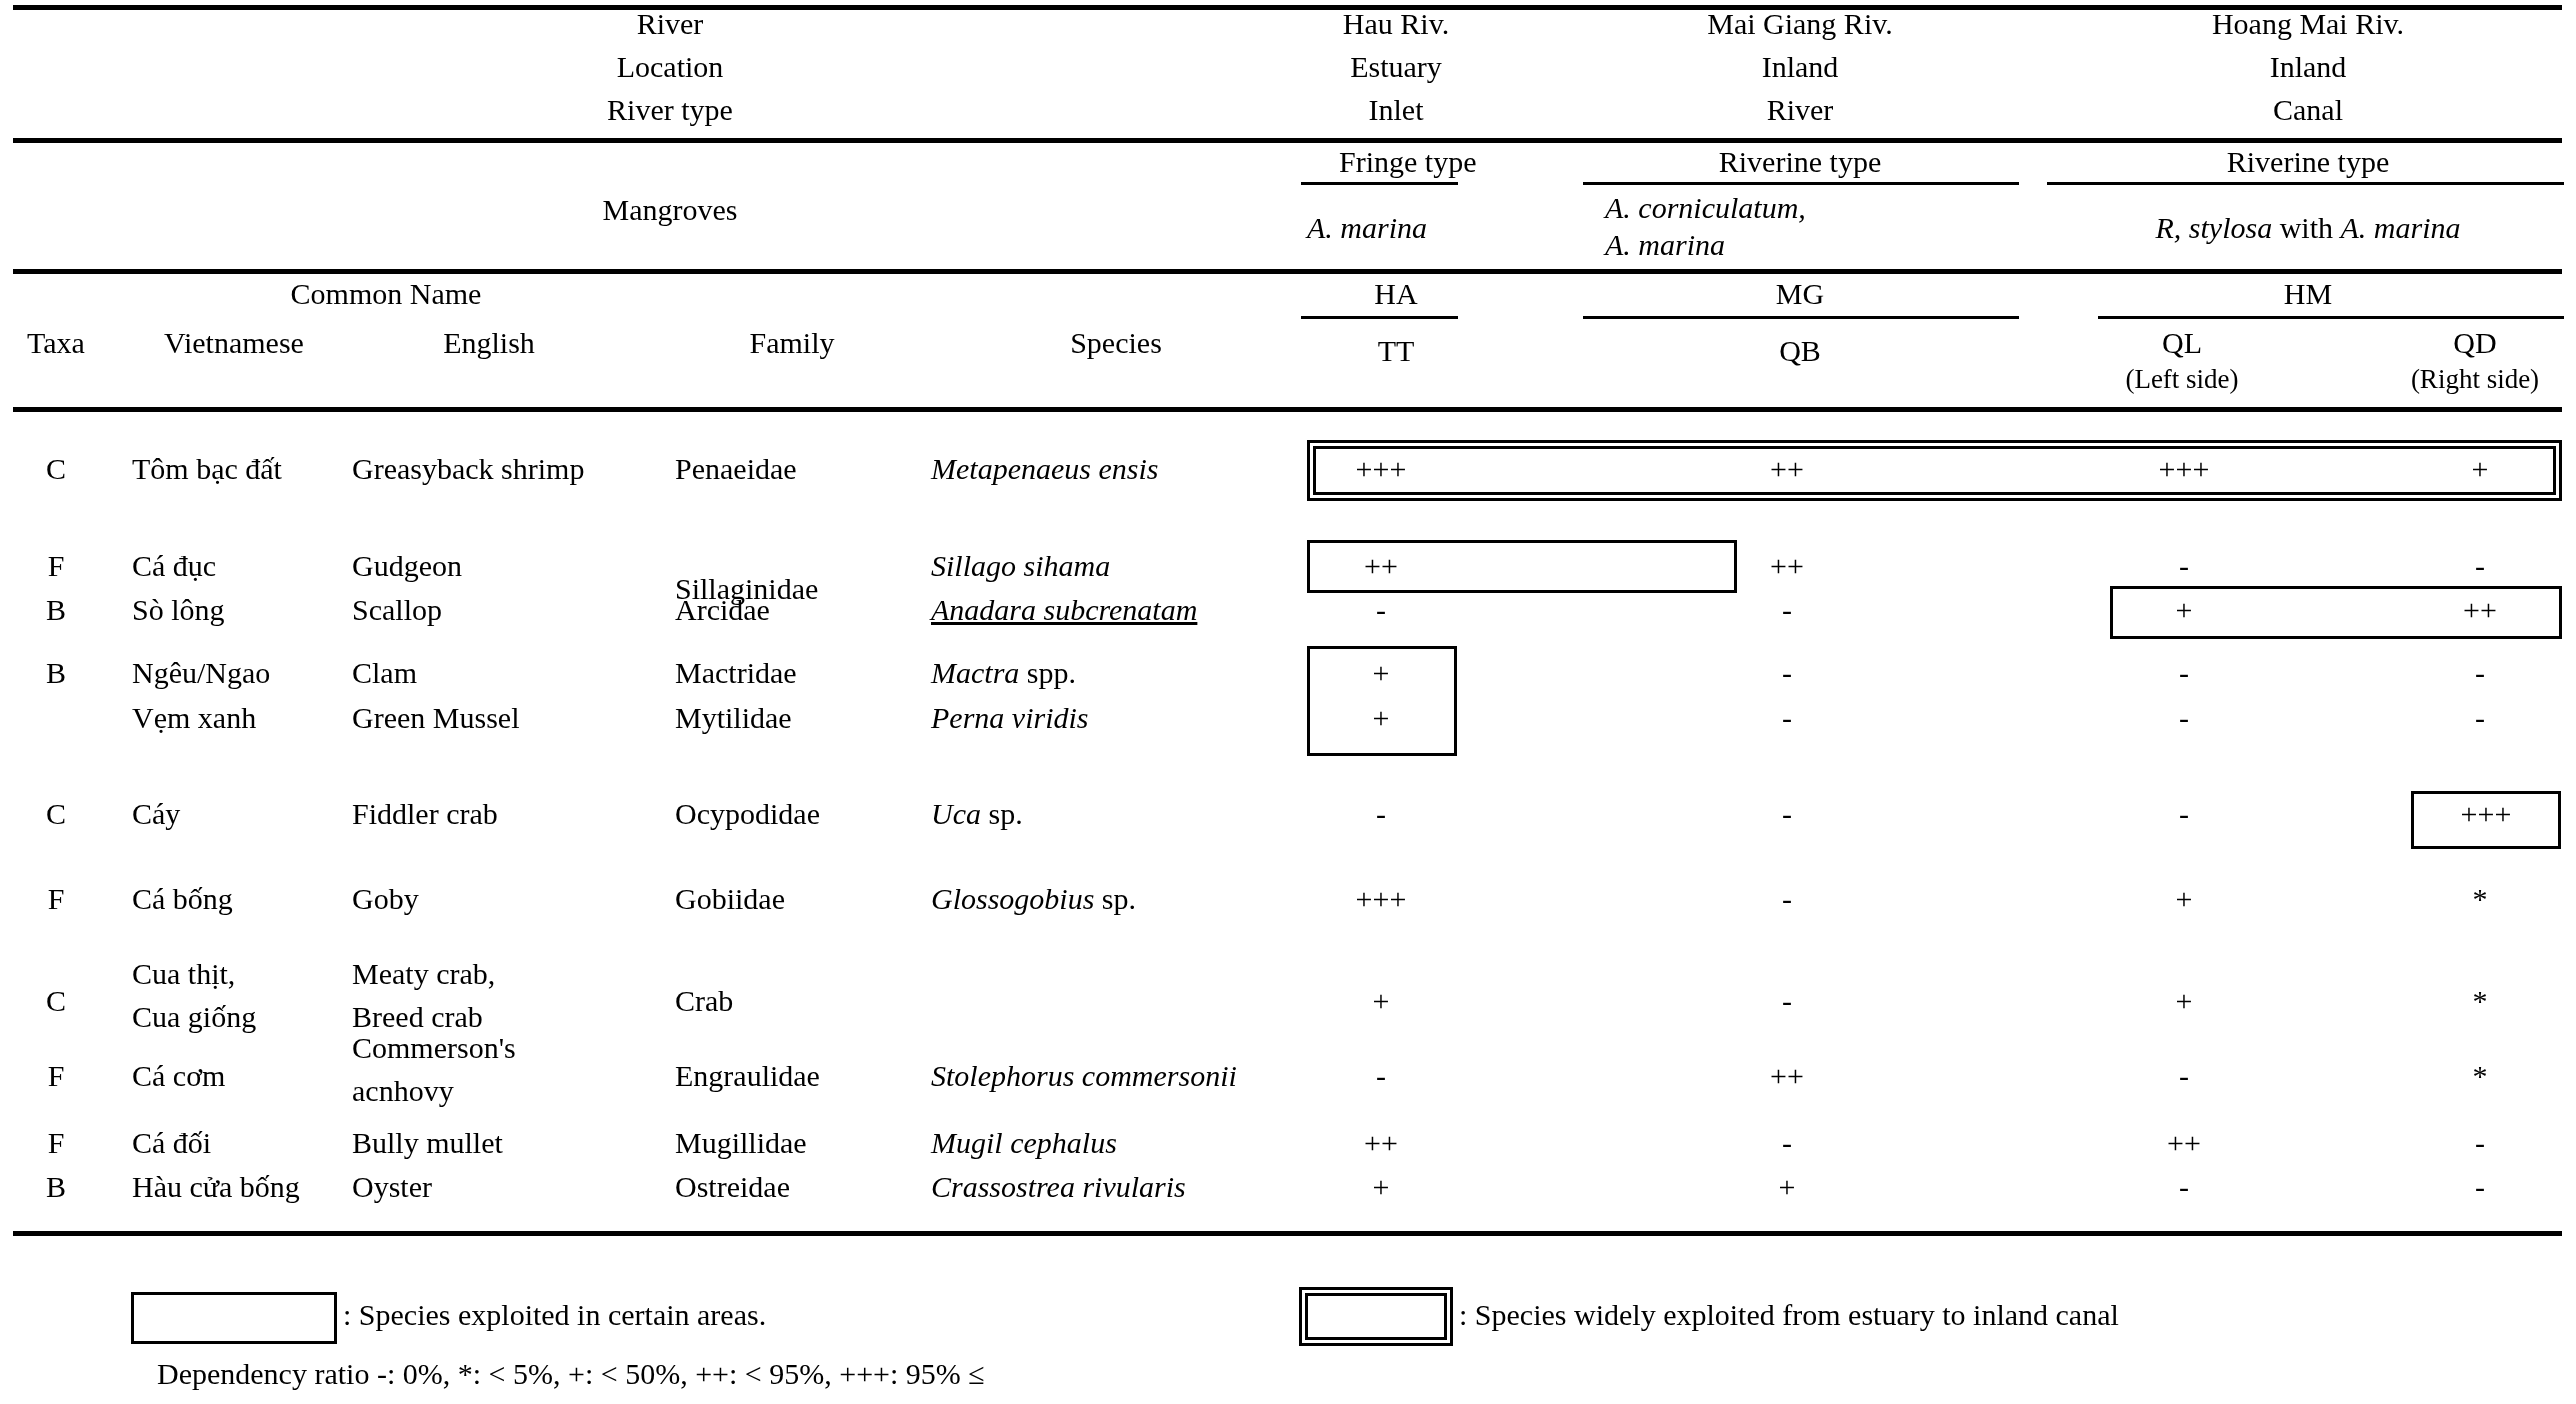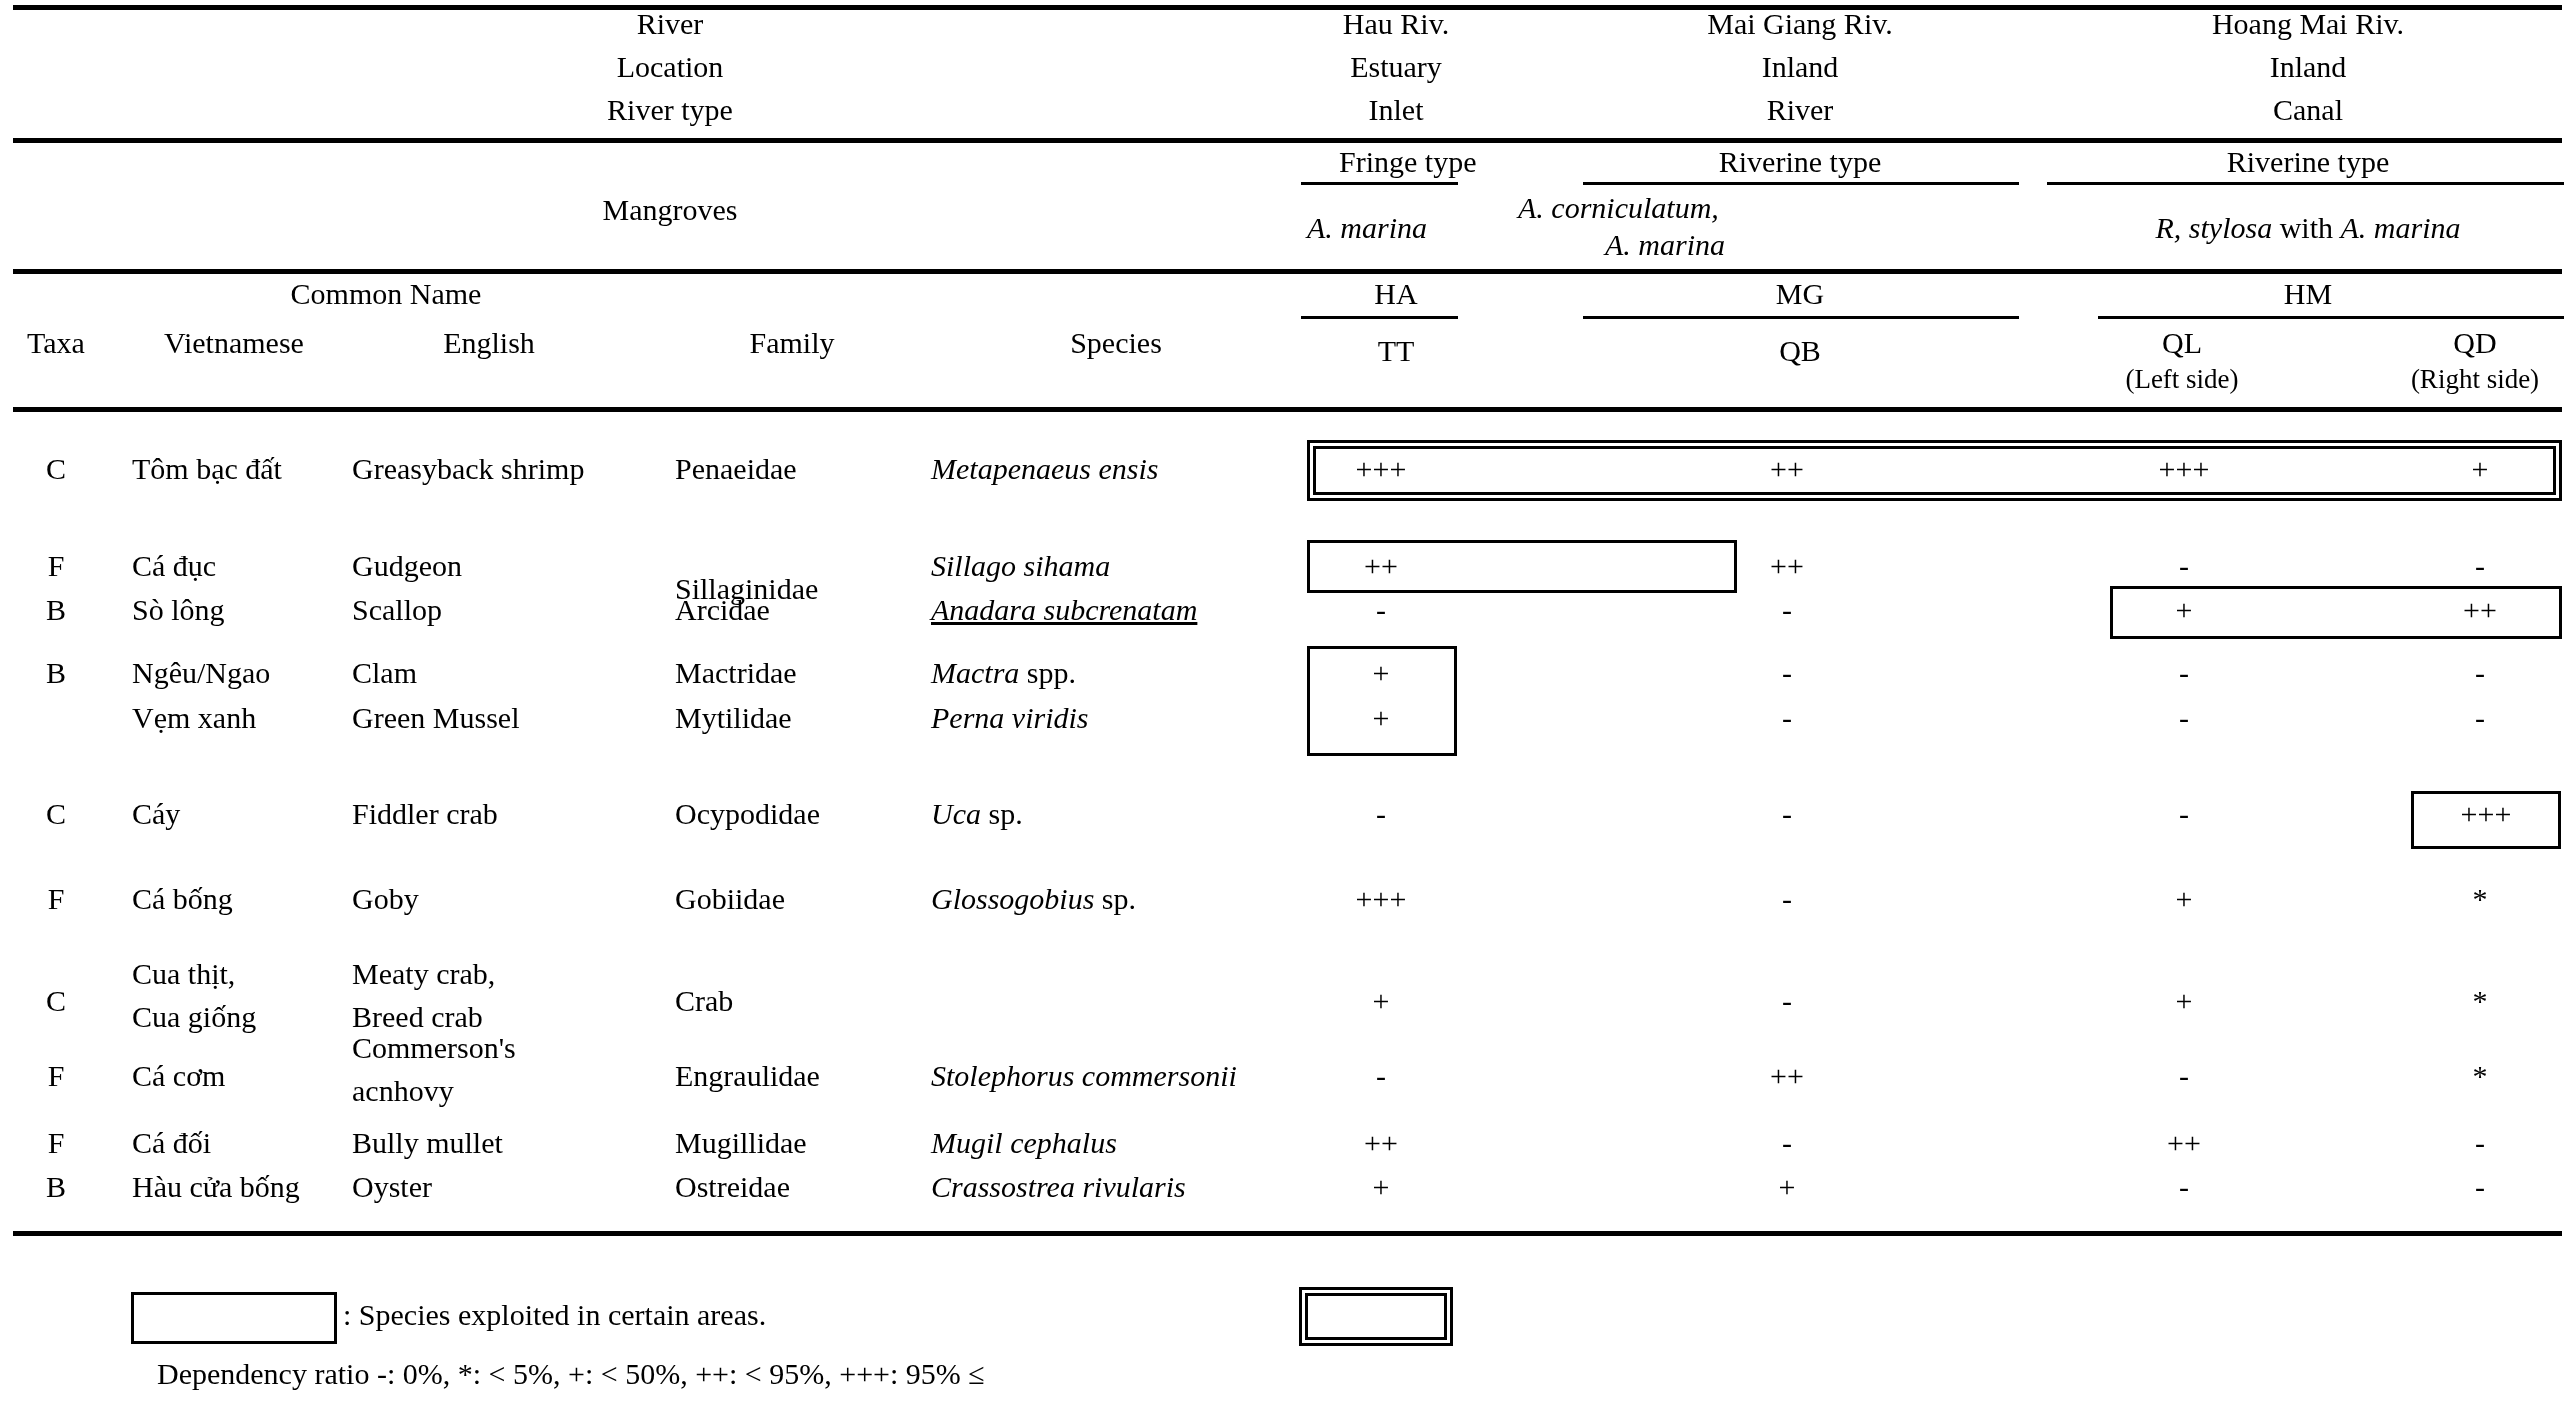--- a/index.html
+++ b/index.html
@@ -106,21 +106,21 @@
 
   <div class="t" style="left:1307px; top:145px;margin-left:32px;">Fringe type</div>
   <div class="t ctr" style="left:1800px; top:145px;">Riverine type</div>
   <div class="t ctr" style="left:2308px; top:145px;">Riverine type</div>
 
   <div class="ul" style="left:1301px; top:182px; width:157px;"></div>
   <div class="ul" style="left:1583px; top:182px; width:436px;"></div>
   <div class="ul" style="left:2047px; top:182px; width:517px;"></div>
 
   <div class="t ital" style="left:1307px; top:211px;">A. marina</div>
-  <div class="t ital" style="left:1518px; top:191px;">A. corniculatum,</div>
+  <div class="t ital" style="left:1605px; top:191px;">A. corniculatum,</div>
   <div class="t ital" style="left:1605px; top:228px;">A. marina</div>
   <div class="t ctr" style="left:2308px; top:211px;"><span class="ital">R, stylosa</span><span> with </span><span class="ital">A. marina</span></div>
 
   <div class="t ctr" style="left:386px; top:277px;">Common Name</div>
   <div class="t ctr" style="left:56px;  top:326px;">Taxa</div>
   <div class="t ctr" style="left:234px; top:326px;">Vietnamese</div>
   <div class="t ctr" style="left:489px; top:326px;">English</div>
   <div class="t ctr" style="left:792px; top:326px;">Family</div>
   <div class="t ctr" style="left:1116px; top:326px;">Species</div>
 
@@ -256,17 +256,18 @@
   <div class="t ctr cellval" style="left:1381px; top:1170px;">+</div>
   <div class="t ctr cellval" style="left:1787px; top:1170px;">+</div>
   <div class="t ctr cellval" style="left:2184px; top:1170px;">-</div>
   <div class="t ctr cellval" style="left:2480px; top:1170px;">-</div>
 
 
   <div class="swatch single" style="left:131px; top:1292px; width:206px; height:52px;"></div>
   <div class="t" style="left:343px; top:1298px;">: Species exploited in certain areas.</div>
 
   <div class="swatch double" style="left:1299px; top:1287px; width:154px; height:59px;"></div>
+  <div class="t" style="left:1459px; top:1298px;">: Species widely exploited from estuary to inland canal</div>
 
   <div class="t" style="left:157px; top:1357px;">Dependency ratio  -: 0%, *: &lt;  5%, +: &lt; 50%, ++: &lt;  95%, +++: 95% ≤</div>
 
 </div>
 
 
 </body></html>

